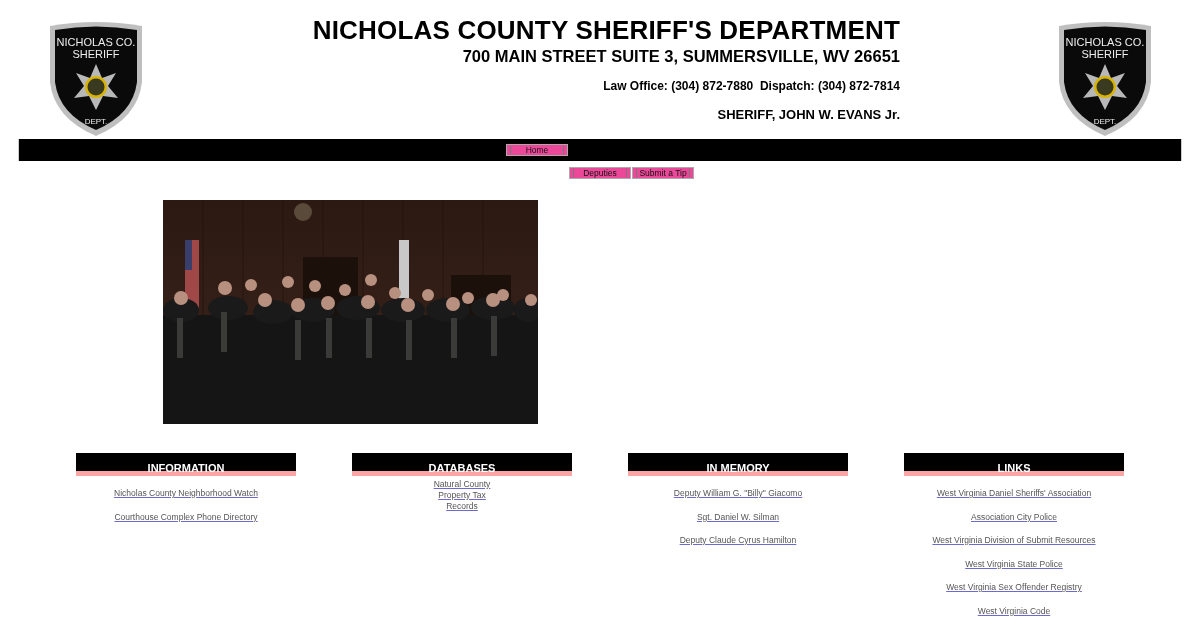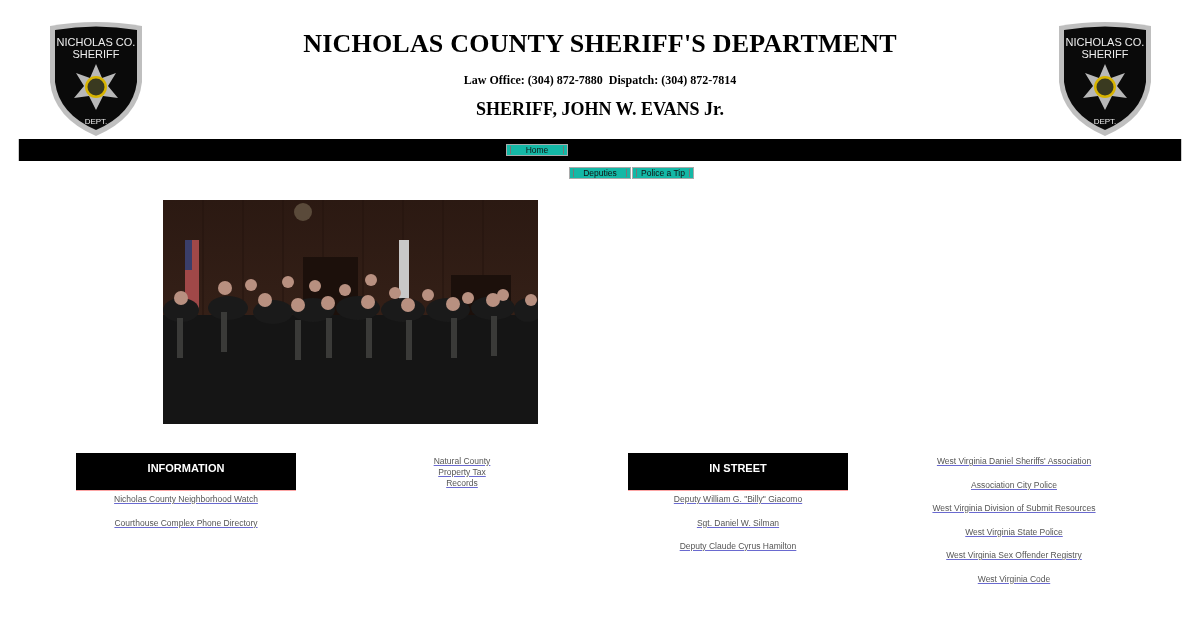--- a/index.html
+++ b/index.html
@@ -1,59 +1,60 @@
 <!DOCTYPE html>
 <html><head>
 <meta charset="utf-8">
 <style>
   html, body { margin:0; padding:0; background:#ffffff; }
   body { width:1200px; height:620px; position:relative; overflow:hidden; font-family:"Liberation Sans", sans-serif; color:#000; }
   .badge { position:absolute; top:20px; width:100px; height:118px; }
   .badge.left { left:46px; }
   .badge.right { left:1055px; }
   .badge svg { width:100%; height:100%; display:block; }
-  .header-text { position:absolute; left:300px; width:600px; top:28px; text-align:center;font-family:Liberation Serif, serif; }
+  .header-text { position:absolute; left:300px; width:600px; top:14px; text-align:right; }
   .title { font-size:26px; font-weight:bold; line-height:32px; margin:0; letter-spacing:0.2px; }
   .address { font-size:16.5px; font-weight:bold; line-height:20px; margin:0; }
   .phones { font-size:12px; font-weight:bold; margin-top:12px; line-height:16px; white-space:pre; }
-  .sheriff { font-size:18px; font-weight:bold; margin-top:11px; line-height:20px; }
+  .sheriff { font-size:13px; font-weight:bold; margin-top:11px; line-height:20px; }
   .navbar { position:absolute; left:18px; top:139px; width:1164px; height:22px; background:#000; border-left:1px solid #ccc; border-right:1px solid #ccc; box-sizing:border-box; }
   .nav { position:absolute; left:506px; top:144px; height:12px; display:flex; }
-  .nav-btn { width:62px; height:12px; box-sizing:border-box; background:#14b8a6; border:1px solid #aaa; font-size:8.5px; line-height:10px; text-align:center; color:#111; position:relative; cursor:pointer; }
+  .nav-btn { width:62px; height:12px; box-sizing:border-box; background:#ec4899; border:1px solid #aaa; font-size:8.5px; line-height:10px; text-align:center; color:#111; position:relative; cursor:pointer; }
   .nav-btn::before, .nav-btn::after { content:""; position:absolute; top:1px; width:1px; height:8px; background:#777; }
   .nav-btn::before { left:3px; }
   .nav-btn::after { right:3px; }
   .nav-btn + .nav-btn { margin-left:1px;margin-top:23px; }
   .photo { position:absolute; left:163px; top:200px; width:375px; height:224px; overflow:hidden; background:#2a1a14; }
   .photo svg { width:100%; height:100%; display:block; }
   .col { position:absolute; top:453px; width:220px; text-align:center; }
-  .col-head { height:38px; background:#000; color:#fff; font-weight:bold; font-size:11px; line-height:30px; text-align:center; border-bottom:1px solid #fca5a5; box-sizing:border-box; }
+  .col-head { height:23px; background:#000; color:#fff; font-weight:bold; font-size:11px; line-height:30px; text-align:center; border-bottom:5px solid #fca5a5; box-sizing:border-box; }
   .col a { display:block; color:#555; font-size:8.5px; text-decoration:underline; text-decoration-color:#6a6ad0; line-height:11px; }
   .col .links-spaced a { margin-top:12.5px; }
-  .col .links-spaced a:first-child { margin-top:3px; }
+  .col .links-spaced a:first-child { margin-top:12px; }
   .col .links-tight { margin-top:3px; }
 </style>
 </head>
 <body>
 
 <div class="badge left">
   <svg viewBox="0 0 100 118">
     <path d="M4 6 Q50 -2 96 6 L96 62 Q92 98 50 116 Q8 98 4 62 Z" fill="#bfbfbf"></path>
     <path d="M9 10 Q50 3 91 10 L91 62 Q87 94 50 110 Q13 94 9 62 Z" fill="#0a0a0a"></path>
     <text x="50" y="26" font-size="11" fill="#eee" text-anchor="middle" font-family="Liberation Sans, sans-serif">NICHOLAS CO.</text>
     <text x="50" y="38" font-size="11" fill="#eee" text-anchor="middle" font-family="Liberation Sans, sans-serif">SHERIFF</text>
     <polygon points="50,44 56,58 70,53 62,66 72,78 57,76 50,90 43,76 28,78 38,66 30,53 44,58" fill="#b8b8b8"></polygon>
     <circle cx="50" cy="67" r="11" fill="#d8b400"></circle>
     <circle cx="50" cy="67" r="8.5" fill="#3a3a20"></circle>
     <text x="50" y="104" font-size="8" fill="#eee" text-anchor="middle" font-family="Liberation Sans, sans-serif">DEPT.</text>
   </svg>
 </div>
 
 <div class="header-text">
   <h1 class="title">NICHOLAS COUNTY SHERIFF'S DEPARTMENT</h1>
+  <div class="address">700 MAIN STREET SUITE 3, SUMMERSVILLE, WV 26651</div>
   <div class="phones">Law Office: (304) 872-7880  Dispatch: (304) 872-7814</div>
   <div class="sheriff">SHERIFF, JOHN W. EVANS Jr.</div>
 </div>
 
 <div class="badge right">
   <svg viewBox="0 0 100 118">
     <path d="M4 6 Q50 -2 96 6 L96 62 Q92 98 50 116 Q8 98 4 62 Z" fill="#bfbfbf"></path>
     <path d="M9 10 Q50 3 91 10 L91 62 Q87 94 50 110 Q13 94 9 62 Z" fill="#0a0a0a"></path>
     <text x="50" y="26" font-size="11" fill="#eee" text-anchor="middle" font-family="Liberation Sans, sans-serif">NICHOLAS CO.</text>
     <text x="50" y="38" font-size="11" fill="#eee" text-anchor="middle" font-family="Liberation Sans, sans-serif">SHERIFF</text>
@@ -61,21 +62,21 @@
     <circle cx="50" cy="67" r="11" fill="#d8b400"></circle>
     <circle cx="50" cy="67" r="8.5" fill="#3a3a20"></circle>
     <text x="50" y="104" font-size="8" fill="#eee" text-anchor="middle" font-family="Liberation Sans, sans-serif">DEPT.</text>
   </svg>
 </div>
 
 <div class="navbar"></div>
 <div class="nav">
   <div class="nav-btn">Home</div>
   <div class="nav-btn">Deputies</div>
-  <div class="nav-btn">Police a Tip</div>
+  <div class="nav-btn">Submit a Tip</div>
 </div>
 
 <div class="photo" title="Group photo of Nicholas County Sheriff's deputies in uniform">
   <svg viewBox="0 0 375 224" preserveAspectRatio="none">
     <defs>
       <linearGradient id="wall" x1="0" y1="0" x2="0" y2="1">
         <stop offset="0" stop-color="#2b1912"></stop>
         <stop offset="1" stop-color="#3d261c"></stop>
       </linearGradient>
     </defs>
@@ -146,37 +147,39 @@
 
 <div class="col" style="left:76px;">
   <div class="col-head">INFORMATION</div>
   <div class="links-spaced">
     <a href="#">Nicholas County Neighborhood Watch</a>
     <a href="#">Courthouse Complex Phone Directory</a>
   </div>
 </div>
 
 <div class="col" style="left:352px;">
+  <div class="col-head">DATABASES</div>
   <div class="links-tight">
     <a href="#">Natural County</a>
     <a href="#">Property Tax</a>
     <a href="#">Records</a>
   </div>
 </div>
 
 <div class="col" style="left:628px;">
-  <div class="col-head">IN STREET</div>
+  <div class="col-head">IN MEMORY</div>
   <div class="links-spaced">
     <a href="#">Deputy William G. "Billy" Giacomo</a>
     <a href="#">Sgt. Daniel W. Silman</a>
     <a href="#">Deputy Claude Cyrus Hamilton</a>
   </div>
 </div>
 
 <div class="col" style="left:904px;">
+  <div class="col-head">LINKS</div>
   <div class="links-spaced">
     <a href="#">West Virginia Daniel Sheriffs' Association</a>
     <a href="#">Association City Police</a>
     <a href="#">West Virginia Division of Submit Resources</a>
     <a href="#">West Virginia State Police</a>
     <a href="#">West Virginia Sex Offender Registry</a>
     <a href="#">West Virginia Code</a>
   </div>
 </div>
 

